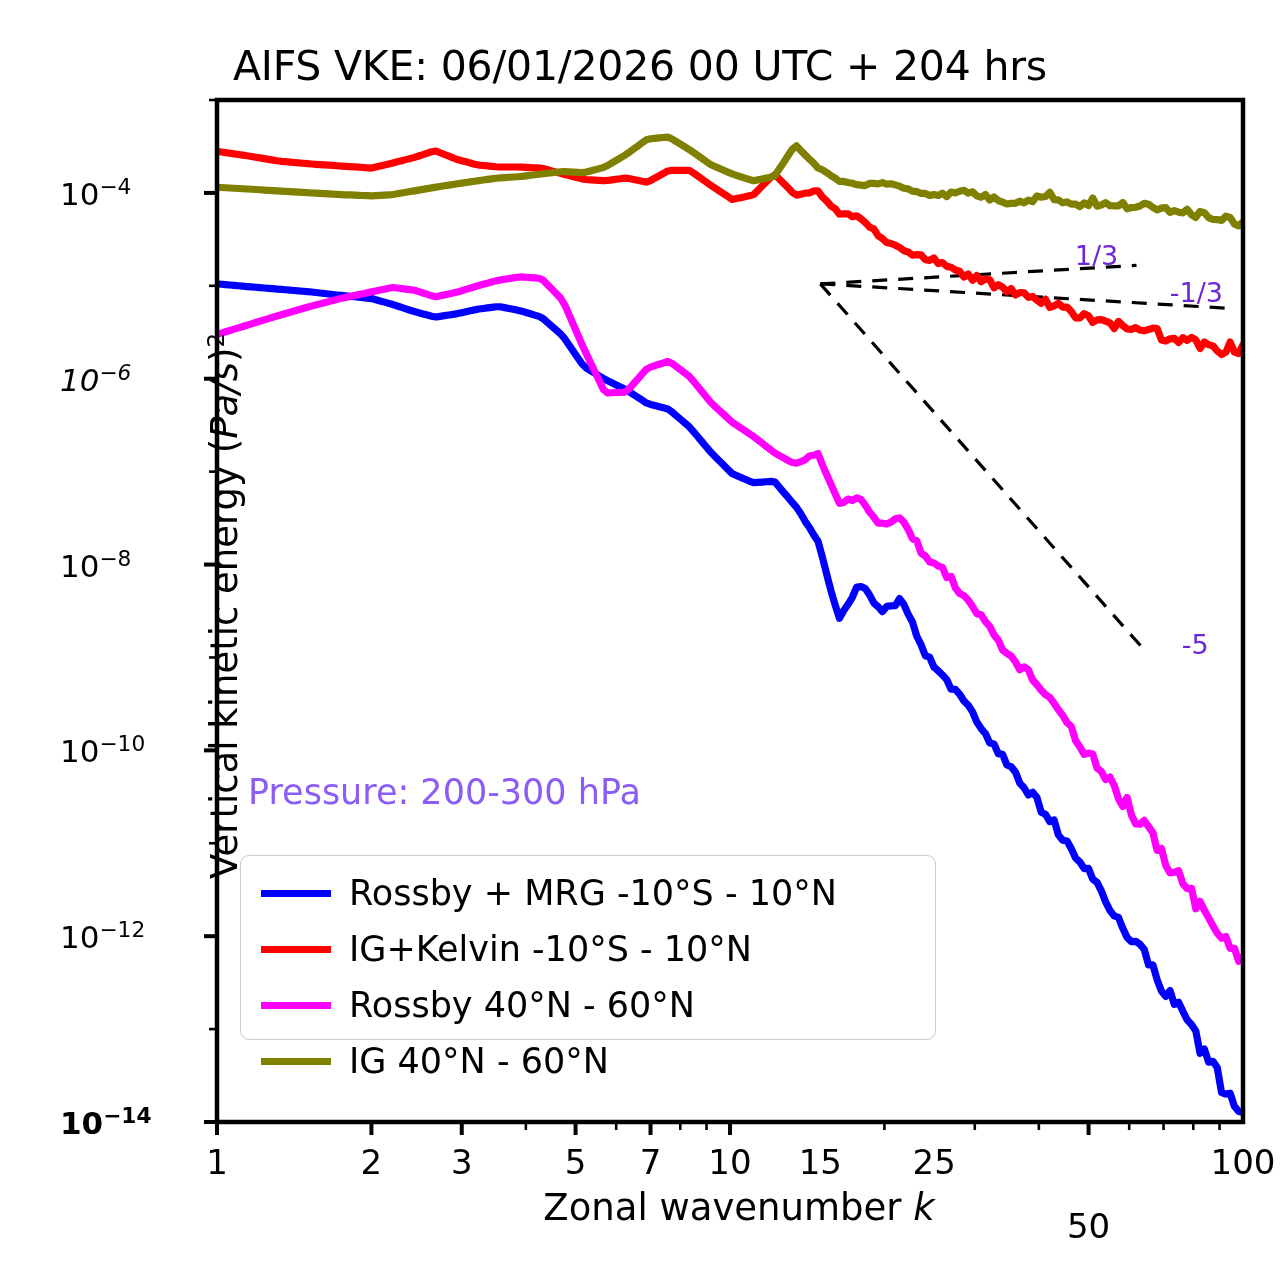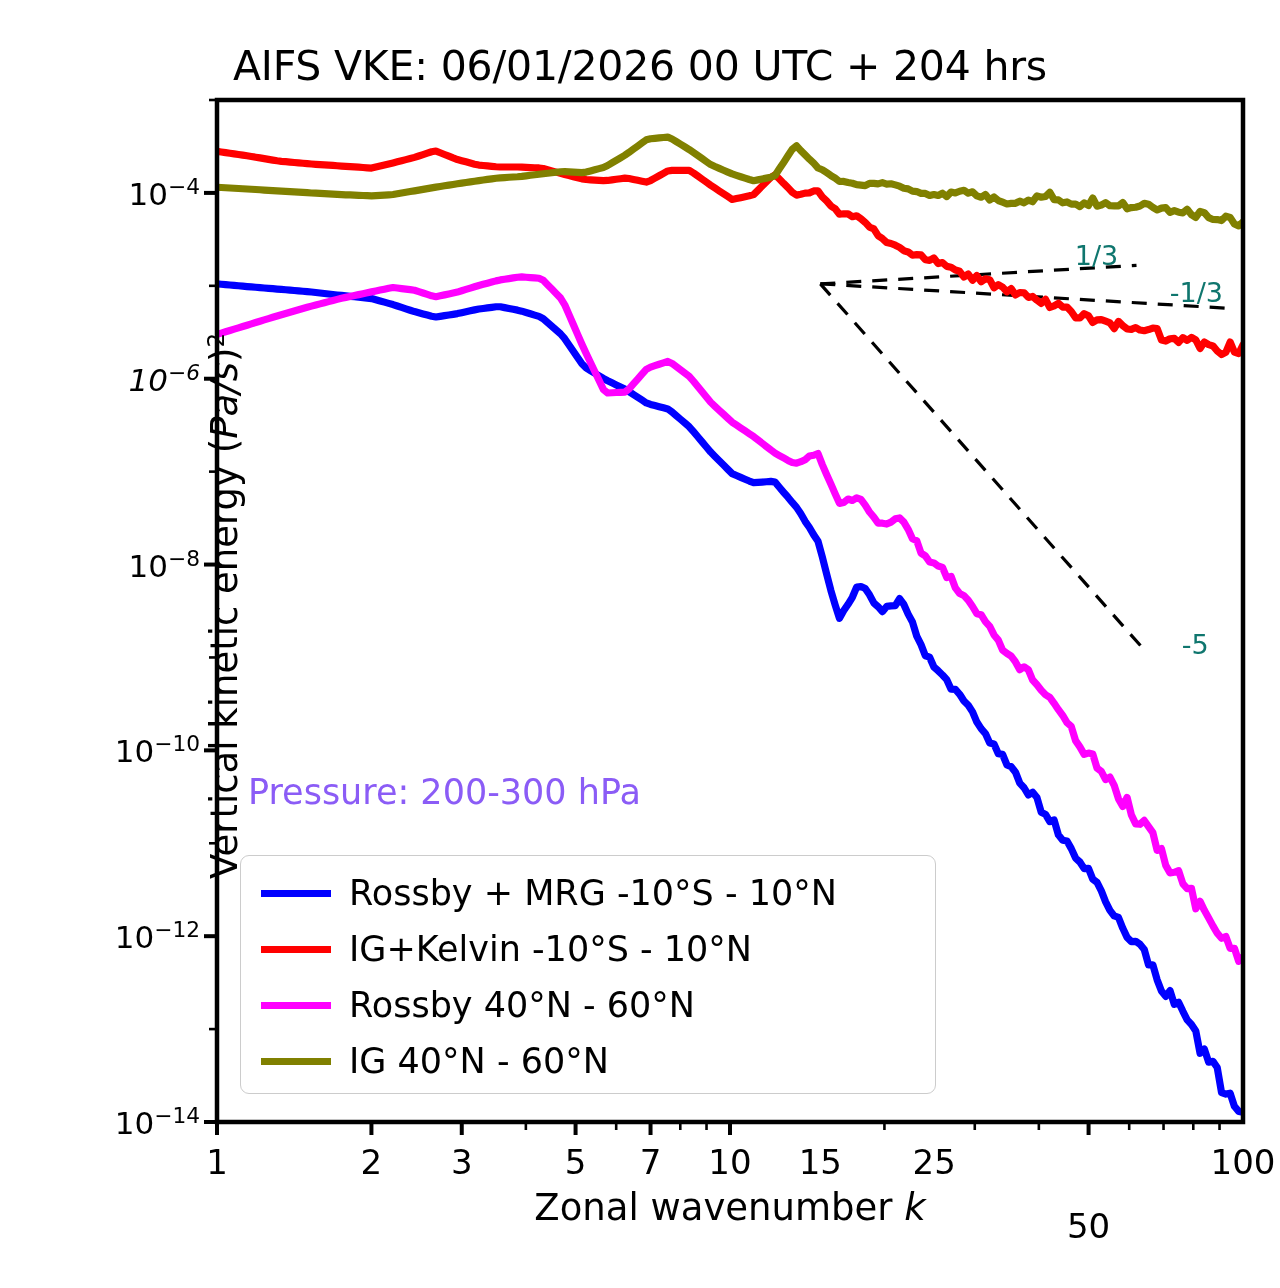--- a/index.html
+++ b/index.html
@@ -33,21 +33,21 @@
     top: 42px;
     width: 1280px;
     text-align: center;
     font-size: 41px;
     color: #000000;
     letter-spacing: -0.2px;
     white-space: nowrap;
   }
   .axis-label-x {
     position: absolute;
-    left: 217px;
+    left: 226px;
     top: 1186px;
     width: 1026px;
     text-align: center;
     font-size: 37px;
     color: #000000;
   }
   .axis-label-y {
     position: absolute;
     left: -297px;
     top: 594px;
@@ -65,50 +65,49 @@
     position: absolute;
     font-size: 34px;
     color: #000000;
     text-align: center;
     transform: translateX(-50%);
   }
   .tick-label-y {
     position: absolute;
     font-size: 31px;
     color: #000000;
-    text-align: right;
     transform: translateY(-50%);
     white-space: nowrap;
   }
   .tick-label-y .exp {
     font-size: 0.70em;
     vertical-align: super;
   }
   .pressure-note {
     position: absolute;
     left: 248px;
     top: 772px;
     font-size: 35px;
     color: #8b5cf6;
     white-space: nowrap;
   }
   .slope-note {
     position: absolute;
     font-size: 27px;
-    color: #0f766e;
+    color: #6d28d9;
     white-space: nowrap;
     text-align: center;
   }
 
   #legend-box {
     position: absolute;
     left: 240px;
     top: 855px;
     width: 696px;
-    height: 239px;
+    height: 185px;
     border: 1.3px solid #cccccc;
     border-radius: 9px;
     background: #ffffff;
     box-sizing: border-box;
   }
   .legend-row {
     position: absolute;
     left: 14px;
     height: 58px;
     display: flex;
@@ -197,21 +196,21 @@
       <div class="tick-label-x" style="left: 934.143px; top: 1142px;">25</div>
       <div class="tick-label-x" style="left: 1088.57px; top: 1206px;">50</div>
       <div class="tick-label-x" style="left: 1243px; top: 1142px;">100</div>
     </div>
   <div id="yticks">
       <div class="tick-label-y" style="left: 60px; width: 140px; top: 192.909px;">10<span class="exp">−4</span></div>
       <div class="tick-label-y" style="left: 60px; width: 140px; top: 378.727px; font-style: italic;">10<span class="exp">−6</span></div>
       <div class="tick-label-y" style="left: 60px; width: 140px; top: 564.545px;">10<span class="exp">−8</span></div>
       <div class="tick-label-y" style="left: 60px; width: 140px; top: 750.364px;">10<span class="exp">−10</span></div>
       <div class="tick-label-y" style="left: 60px; width: 140px; top: 936.182px;">10<span class="exp">−12</span></div>
-      <div class="tick-label-y" style="left: 60px; width: 140px; top: 1122px;">10<span class="exp">−14</span></div>
+      <div class="tick-label-y" style="left: 60px; width: 140px; top: 1122px; font-weight: bold;">10<span class="exp">−14</span></div>
     </div>
 
   <div class="pressure-note">Pressure: 200-300 hPa</div>
 
   <div class="slope-note" id="slope-1" style="left: 1074.79px; top: 239.85px;">1/3</div>
   <div class="slope-note" id="slope-2" style="left: 1169.81px; top: 276.822px;">-1/3</div>
   <div class="slope-note" id="slope-3" style="left: 1181.86px; top: 628.868px;">-5</div>
 
   <div id="legend-box">
       <div class="legend-row" style="top: 8px;">

